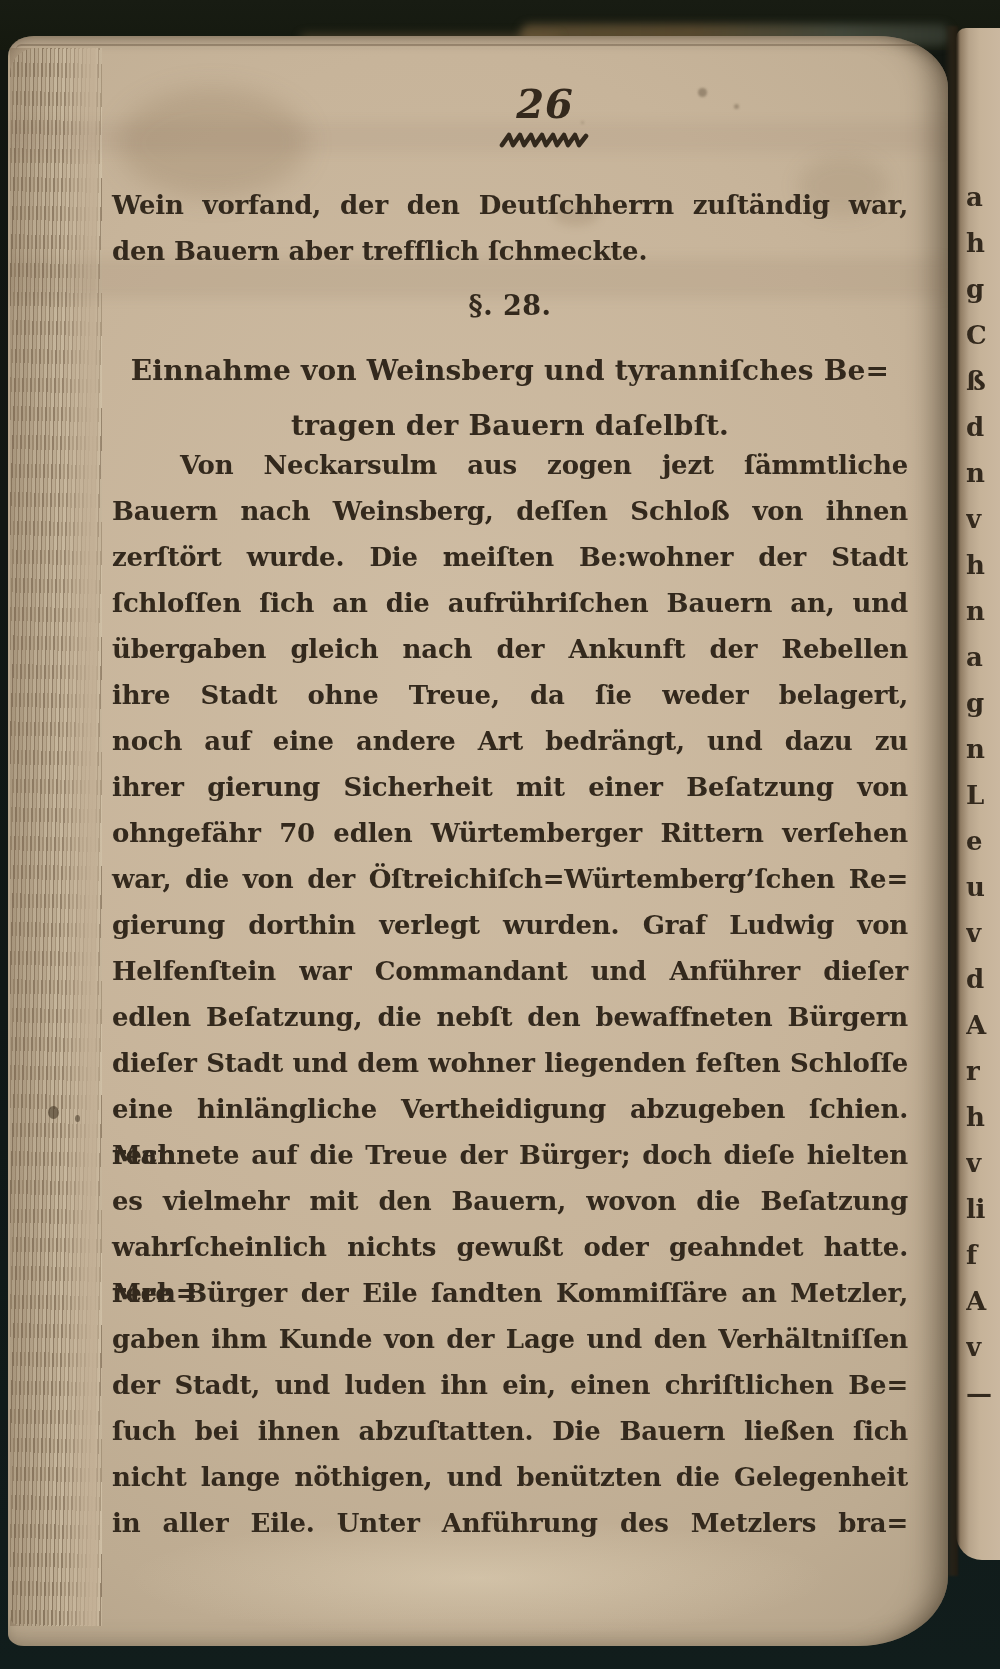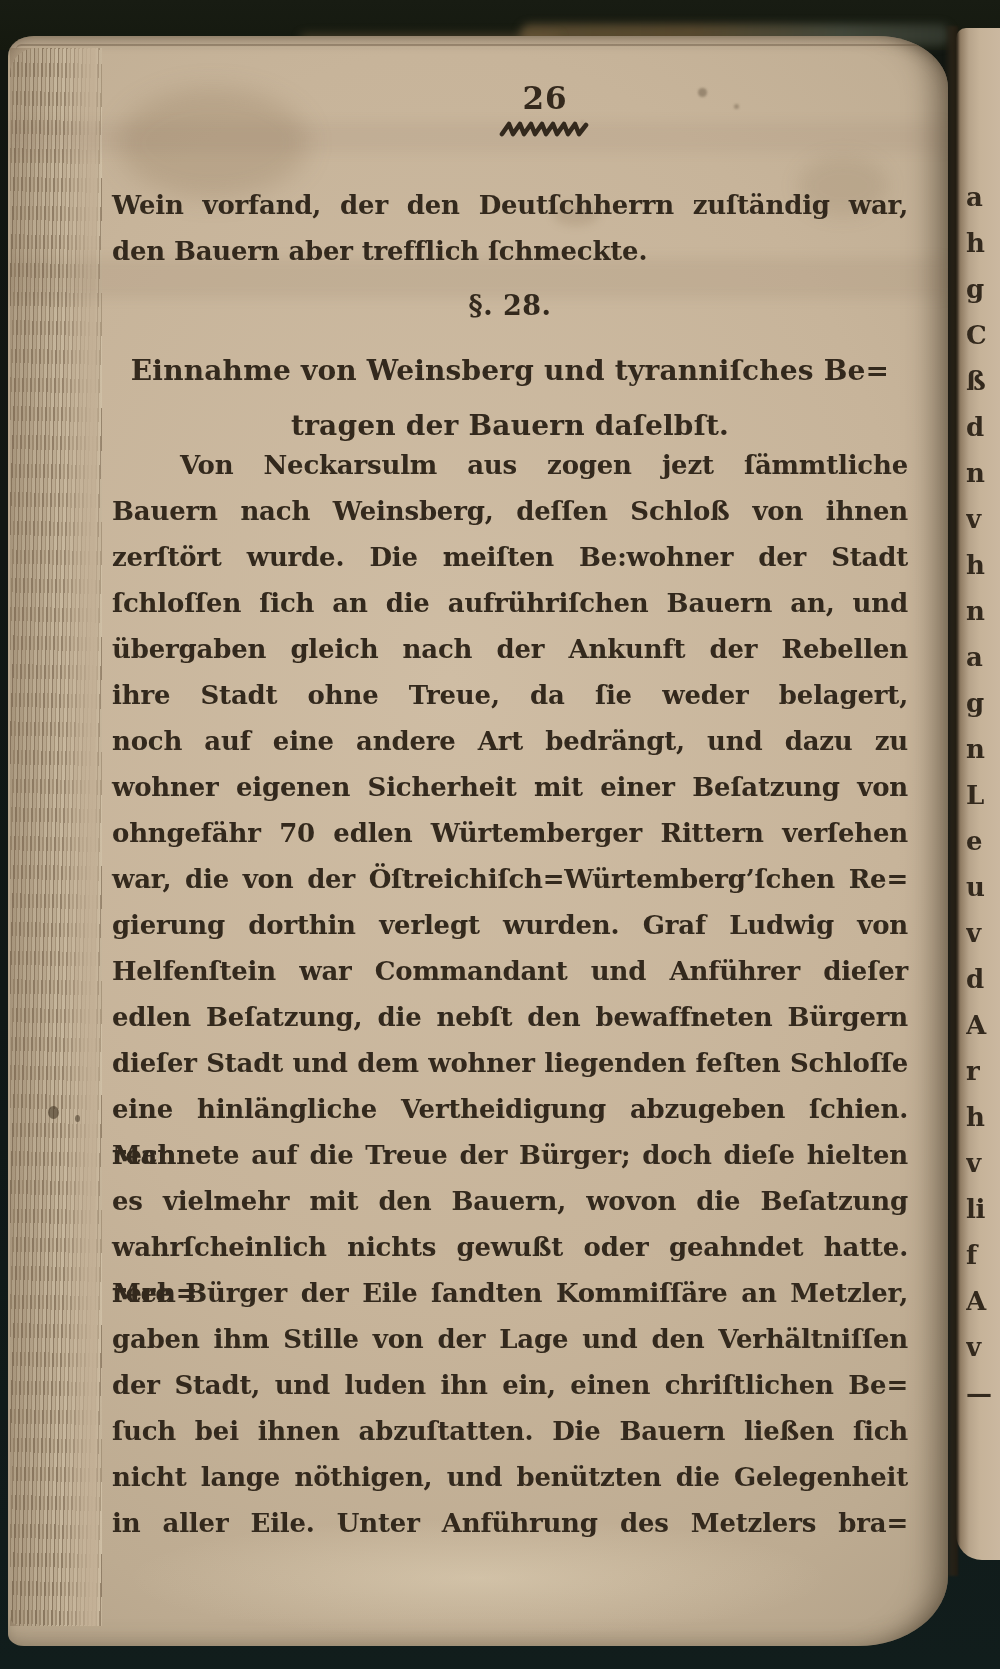--- a/index.html
+++ b/index.html
@@ -48,21 +48,21 @@
       rgba(104,86,64,.55) 0px, rgba(104,86,64,.55) 1.5px,
       rgba(198,182,156,.95) 1.5px, rgba(198,182,156,.95) 4px,
       rgba(156,138,112,.75) 4px, rgba(156,138,112,.75) 5.5px,
       rgba(208,193,167,.95) 5.5px, rgba(208,193,167,.95) 8px);
   }
   .page-edges:after{content:"";position:absolute;inset:0;
     background:linear-gradient(90deg,rgba(120,100,76,.4) 0%,rgba(150,130,104,.15) 55%,#c3b096 92%,rgba(199,180,154,0) 100%);}
 
   
   .page-header{position:absolute;left:437px;top:44px;width:200px;text-align:center;}
-  .page-number{font-size:31px;font-weight:bold;color:#34291d;letter-spacing:1px;}
+  .page-number{font-size:40px;font-weight:bold;color:#34291d;letter-spacing:1px;font-style:italic;}
   .ornament{display:block;margin:4px auto 0 auto;}
 
   
   .text-block{position:absolute;left:104px;top:146px;width:796px;color:#33291d;}
   .line{height:46px;line-height:46px;font-size:26px;font-weight:bold;letter-spacing:-0.2px;
     text-align:justify;text-align-last:justify;white-space:normal;overflow:visible;}
   .line.left{text-align:left;text-align-last:left;}
   .line.indent{padding-left:68px;}
   .line.section{height:58px;line-height:64px;text-align:right;text-align-last:center;font-size:27px;letter-spacing:.5px;}
   .line.heading{height:55px;line-height:78px;text-align:right;text-align-last:center;font-size:28px;letter-spacing:.2px;}
@@ -147,33 +147,33 @@
         <div class="line section">§. 28.</div>
         <div class="line heading">Einnahme von Weinsberg und tyranniſches Be=</div>
         <div class="line heading">tragen der Bauern daſelbſt.</div>
         <div class="line indent">Von Neckarsulm aus zogen jezt ſämmtliche</div>
         <div class="line justify">Bauern nach Weinsberg, deſſen Schloß von ihnen</div>
         <div class="line justify">zerſtört wurde.  Die meiſten Be:wohner der Stadt</div>
         <div class="line justify">ſchloſſen ſich an die aufrühriſchen Bauern an, und</div>
         <div class="line justify">übergaben gleich nach der Ankunft der Rebellen</div>
         <div class="line justify">ihre Stadt ohne Treue, da ſie weder belagert,</div>
         <div class="line justify">noch auf eine andere Art bedrängt, und dazu zu</div>
-        <div class="line justify">wohner eigenen Sicherheit mit einer Beſatzung von</div>
+        <div class="line justify">ihrer gierung Sicherheit mit einer Beſatzung von</div>
         <div class="line justify">ohngefähr 70 edlen Würtemberger Rittern verſehen</div>
         <div class="line justify">war, die von der Öſtreichiſch=Würtemberg’ſchen Re=</div>
         <div class="line justify">gierung dorthin verlegt wurden.  Graf Ludwig von</div>
         <div class="line justify">Helfenſtein war Commandant und Anführer dieſer</div>
         <div class="line justify">edlen Beſatzung, die nebſt den bewaffneten Bürgern</div>
         <div class="line justify">dieſer Stadt und dem wohner liegenden feſten Schloſſe</div>
         <div class="line justify">eine hinlängliche Vertheidigung abzugeben ſchien. Man</div>
         <div class="line justify">rechnete auf die Treue der Bürger; doch dieſe hielten</div>
         <div class="line justify">es vielmehr mit den Bauern, wovon die Beſatzung</div>
         <div class="line justify">wahrſcheinlich nichts gewußt oder geahndet hatte. Meh=</div>
         <div class="line justify">rere Bürger der Eile ſandten Kommiſſäre an Metzler,</div>
-        <div class="line justify">gaben ihm Stille von der Lage und den Verhältniſſen</div>
+        <div class="line justify">gaben ihm Kunde von der Lage und den Verhältniſſen</div>
         <div class="line justify">der Stadt, und luden ihn ein, einen chriſtlichen Be=</div>
         <div class="line justify">ſuch bei ihnen abzuſtatten.  Die Bauern ließen ſich</div>
         <div class="line justify">nicht lange nöthigen, und benützten die Gelegenheit</div>
         <div class="line justify">in aller Eile.  Unter Anführung des Metzlers bra=</div>
       </div>
   </div>
 
 </div>
 
 </body></html>

